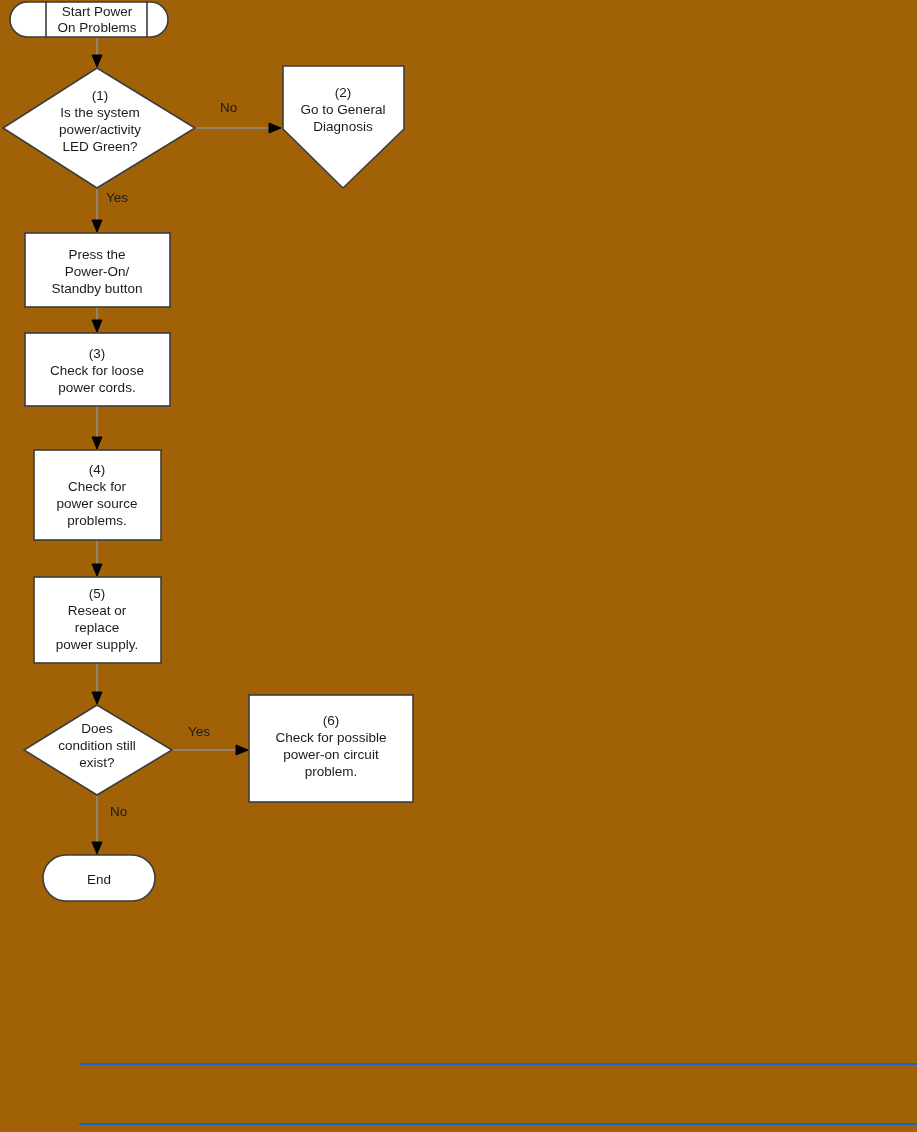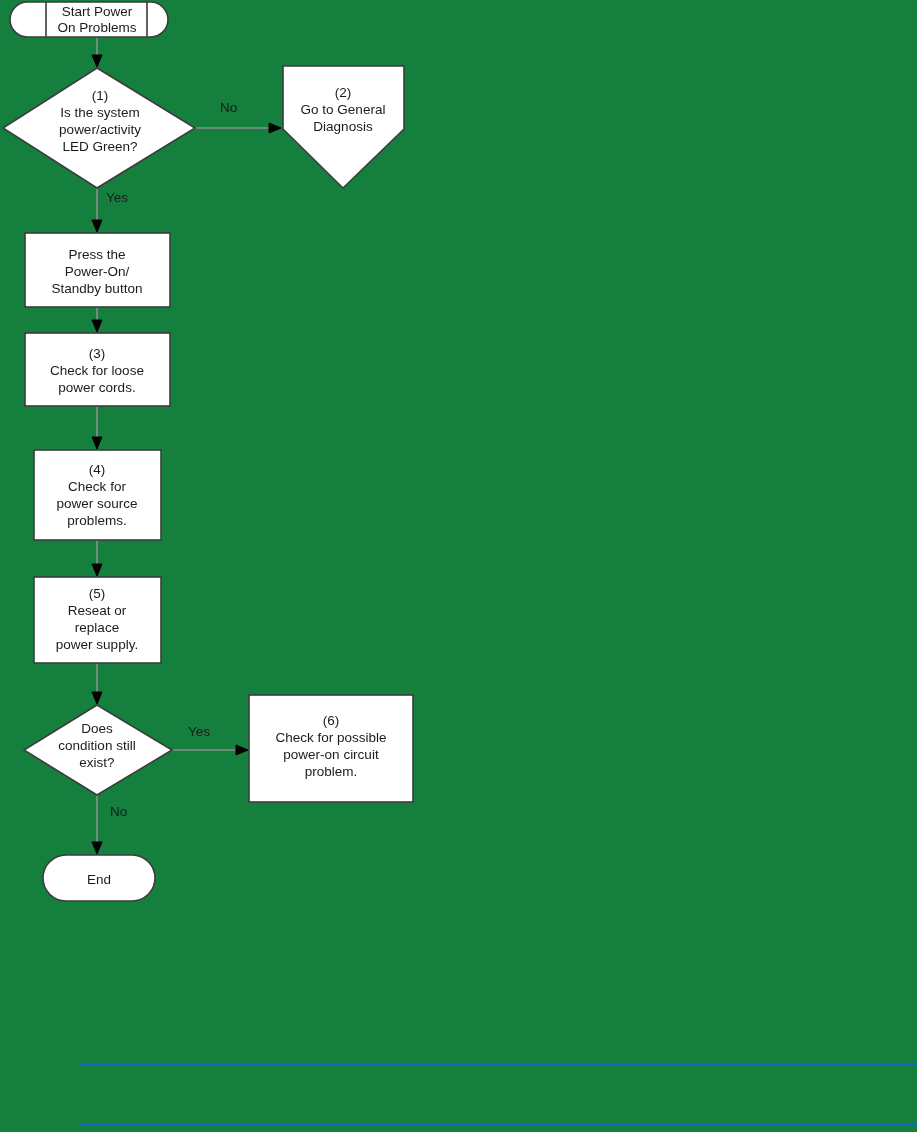--- a/index.html
+++ b/index.html
@@ -4,21 +4,21 @@
 <style>
   html, body {
     margin: 0;
     padding: 0;
     background: #ffffff;
   }
   .page {
     position: relative;
     width: 917px;
     height: 1132px;
-    background: #15803d;
+    background: #a16207;
     overflow: hidden;
   }
   svg { display: block; }
   .shape {
     fill: #ffffff;
     stroke: var(--border, #3c3c3c);
     stroke-width: 1.6;
   }
   .connector {
     stroke: var(--connector, #8c8c8c);

